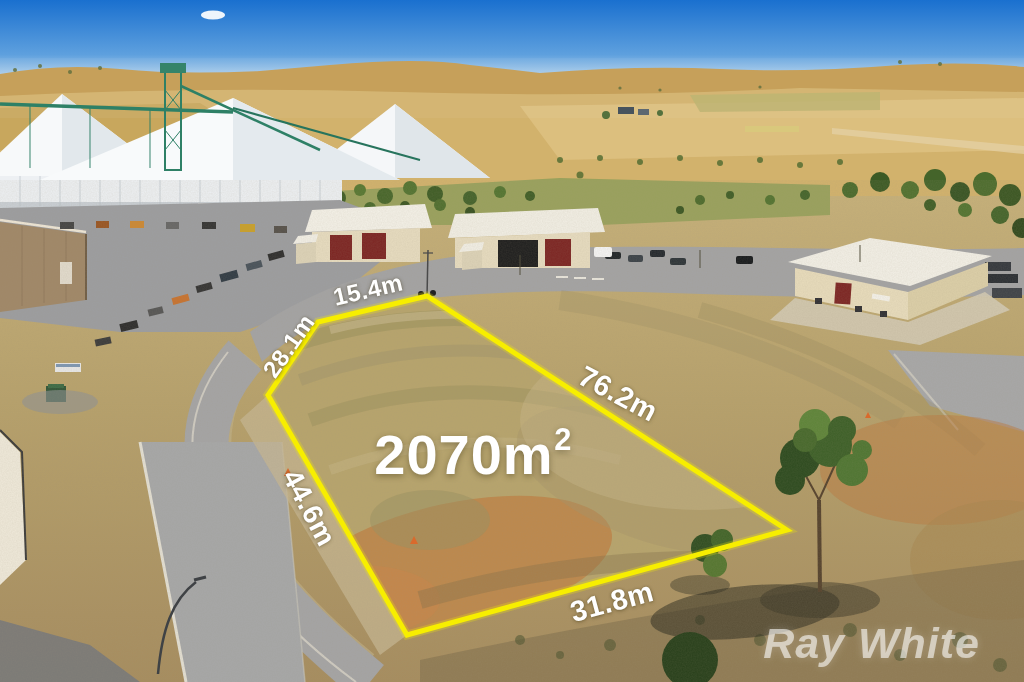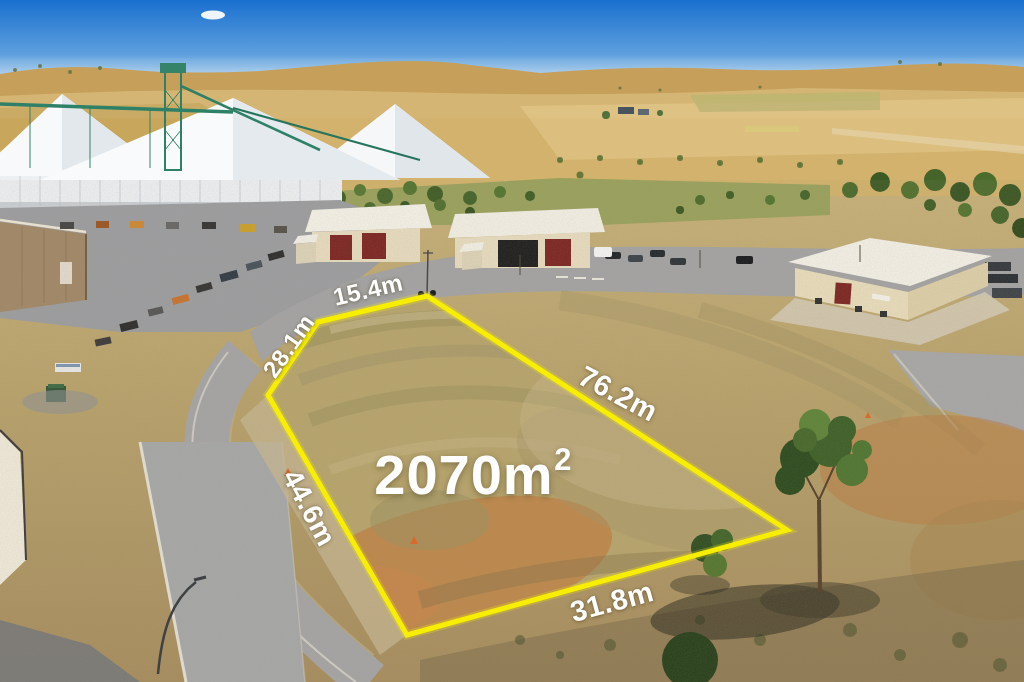--- a/index.html
+++ b/index.html
@@ -346,18 +346,19 @@
     <polygon points="427,296 318,322 268,395 407,635 787,530" fill="none" stroke="#F7EE00" stroke-width="9" opacity="0.25" stroke-linejoin="miter"></polygon>
     <polygon points="427,296 318,322 268,395 407,635 787,530" fill="none" stroke-width="5" stroke-linejoin="miter" stroke="#F7EE00"></polygon>
   </svg>
 
   <div class="dim" style="left:368px;top:290px;--r:-13deg;font-size:24px;">15.4m</div>
   <div class="dim" style="left:289px;top:346px;--r:-55deg;font-size:24px;">28.1m</div>
   <div class="dim" style="left:618px;top:394px;--r:28deg;font-size:29px;">76.2m</div>
   <div class="dim" style="left:309px;top:508px;--r:62deg;font-size:28px;">44.6m</div>
   <div class="dim" style="left:612px;top:602px;--r:-15deg;font-size:29px;">31.8m</div>
 
-  <div class="area-label" style="left:473px;top:474px;">
+  <div class="area-label" style="left:473px;top:454px;">
     <span>2070m</span><sup>2</sup>
   </div>
 
+  <div class="watermark">Ray White</div>
 
 </div>
 
 </body></html>

